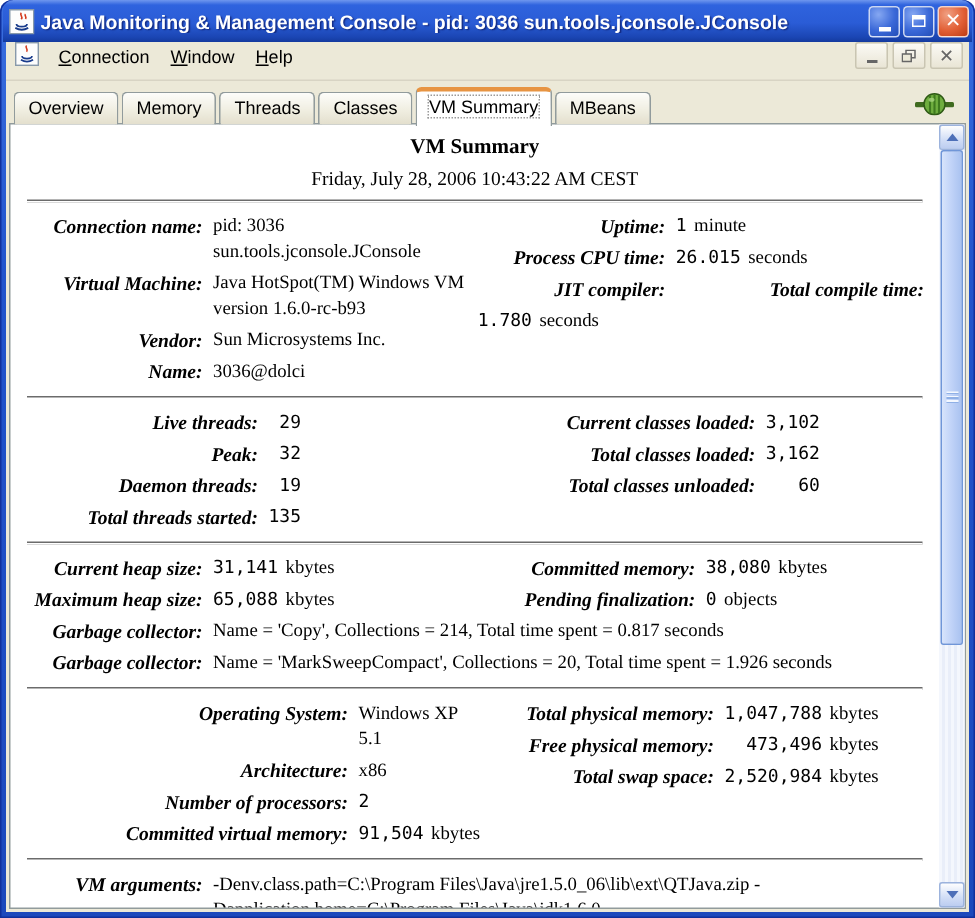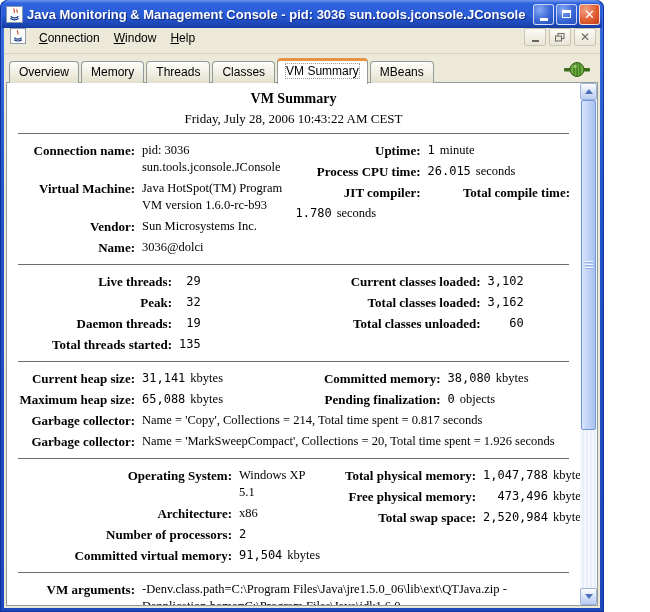--- a/index.html
+++ b/index.html
@@ -1,17 +1,17 @@
 <!DOCTYPE html>
 <html><head>
 <meta charset="utf-8">
 <style>
   html,body{margin:0;padding:0;width:650px;height:612px;overflow:hidden;background:#fff;}
   *{box-sizing:border-box;}
-  .window{width:604px;height:612px;background:linear-gradient(180deg,#3b6fe0,#2254cc 30%,#1c49bc);
+  .window{width:650px;height:612px;background:linear-gradient(180deg,#3b6fe0,#2254cc 30%,#1c49bc);
     border-radius:8px 8px 0 0;padding:0 4px 4px;display:flex;flex-direction:column;
     box-shadow:inset 0 0 0 1px #10309c;font-family:"Liberation Sans",sans-serif;}
   
   .titlebar{height:28px;display:flex;align-items:center;padding:0 2px 0 4px;flex:none;
     background:linear-gradient(180deg,#6f97ee 0%,#2f63de 12%,#2a5cd6 55%,#1b46b4 88%,#143a9e 100%);
     border-radius:7px 7px 0 0;margin:0 -2px;}
   .title-icon{width:17px;height:17px;margin-right:4px;flex:none;}
   .title-text{color:#fff;font-size:13px;font-weight:bold;text-shadow:1px 1px 1px rgba(0,0,60,.55);
     white-space:nowrap;overflow:hidden;flex:1;}
   .win-btns{display:flex;gap:2px;flex:none;margin-left:4px;}
@@ -54,21 +54,21 @@
   .sb-track{flex:1;position:relative;background:repeating-linear-gradient(90deg,#f4f7fd 0 2px,#e9eef9 2px 4px);}
   .sb-thumb{position:absolute;top:0;left:1px;right:1px;height:330px;border:1px solid #7096d8;border-radius:2px;
     background:linear-gradient(90deg,#d8e4fb,#c2d4f8 45%,#a9c2f0);display:flex;align-items:center;justify-content:center;}
   .grip{width:8px;height:8px;background:repeating-linear-gradient(180deg,#f4f8ff 0 1px,#8fb0e6 1px 2px,transparent 2px 3px);}
   
   .h-title{text-align:center;font-size:14px;font-weight:bold;margin-top:5px;}
   .h-date{text-align:center;font-size:13px;margin-top:4px;}
   .sep{height:2px;background:#6b6b6b;border-bottom:1px solid #fff;margin:6px 1px 5px;}
   .two-col{display:grid;grid-template-columns:1fr 1fr;column-gap:4px;}
   .pairs{display:grid;grid-template-columns:var(--lw) 1fr;column-gap:7px;align-content:start;}
-  .lbl{font-weight:bold;font-size:13px;text-align:right;white-space:nowrap;padding:2px 0;line-height:17px;}
+  .lbl{font-weight:bold;font-size:13px;text-align:right;white-space:nowrap;padding:2px 0;line-height:17px;font-style:italic;}
   .val{padding:2px 0;line-height:17px;font-size:12.5px;}
   .num{font-family:"DejaVu Sans Mono",monospace;font-size:12px;white-space:pre;}
   .num:not(:empty){margin-right:5px;}
   .unit{font-family:"Liberation Serif",serif;font-size:12.5px;}
   .lw118{--lw:118px;} .lw125{--lw:125px;} .lw155{--lw:155px;} .lw185{--lw:185px;}
   .lw145{--lw:145px;} .lw152{--lw:152px;} .lw215{--lw:215px;}
 </style>
 </head>
 <body>
 
@@ -147,21 +147,21 @@
 
           <div class="h-title">VM Summary</div>
           <div class="h-date">Friday, July 28, 2006 10:43:22 AM CEST</div>
           <div class="sep"></div>
 
           <div class="two-col">
             <div class="pairs lw118">
               <div class="lbl">Connection name:</div>
               <div class="val"><span class="num"></span><span class="unit">pid: 3036 sun.tools.jconsole.JConsole</span></div>
               <div class="lbl">Virtual Machine:</div>
-              <div class="val"><span class="num"></span><span class="unit">Java HotSpot(TM) Program VM version 1.6.0-rc-b93</span></div>
+              <div class="val"><span class="num"></span><span class="unit">Java HotSpot(TM) Windows VM version 1.6.0-rc-b93</span></div>
               <div class="lbl">Vendor:</div>
               <div class="val"><span class="num"></span><span class="unit">Sun Microsystems Inc.</span></div>
               <div class="lbl">Name:</div>
               <div class="val"><span class="num"></span><span class="unit">3036@dolci</span></div>
             </div>
             <div class="pairs lw125">
               <div class="lbl">Uptime:</div>
               <div class="val"><span class="num">1</span><span class="unit">minute</span></div>
               <div class="lbl">Process CPU time:</div>
               <div class="val"><span class="num">26.015</span><span class="unit">seconds</span></div>

